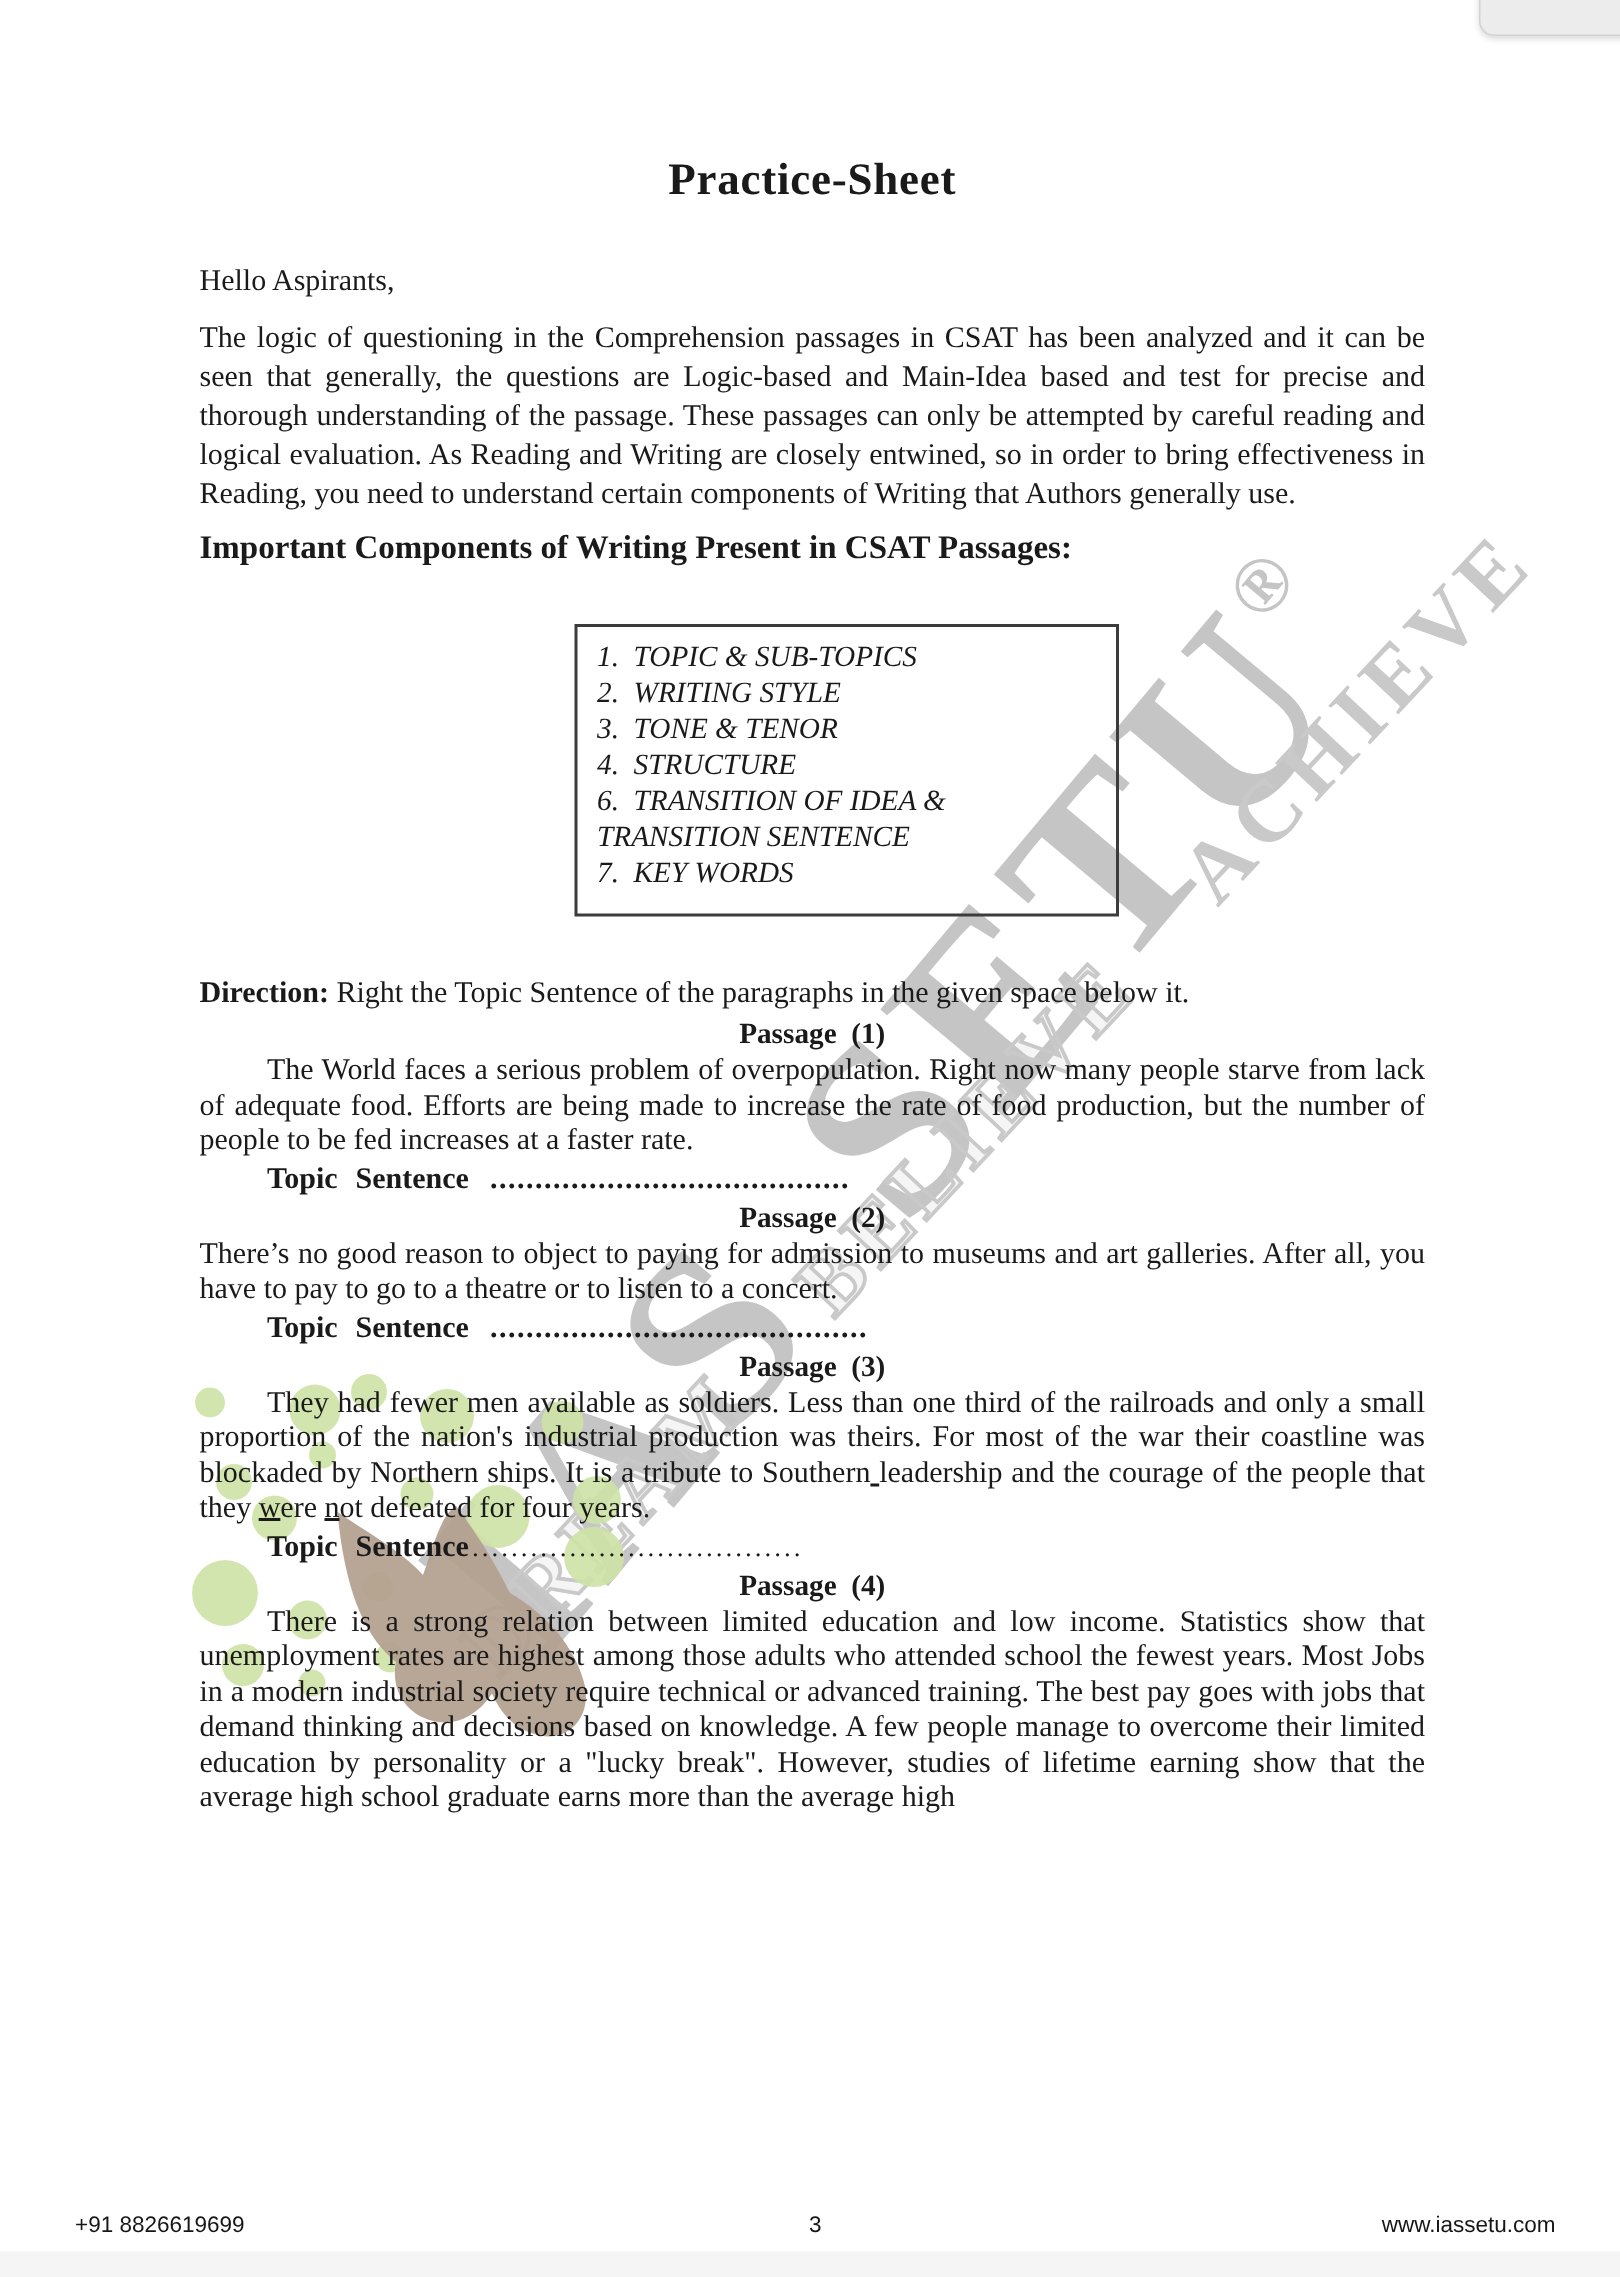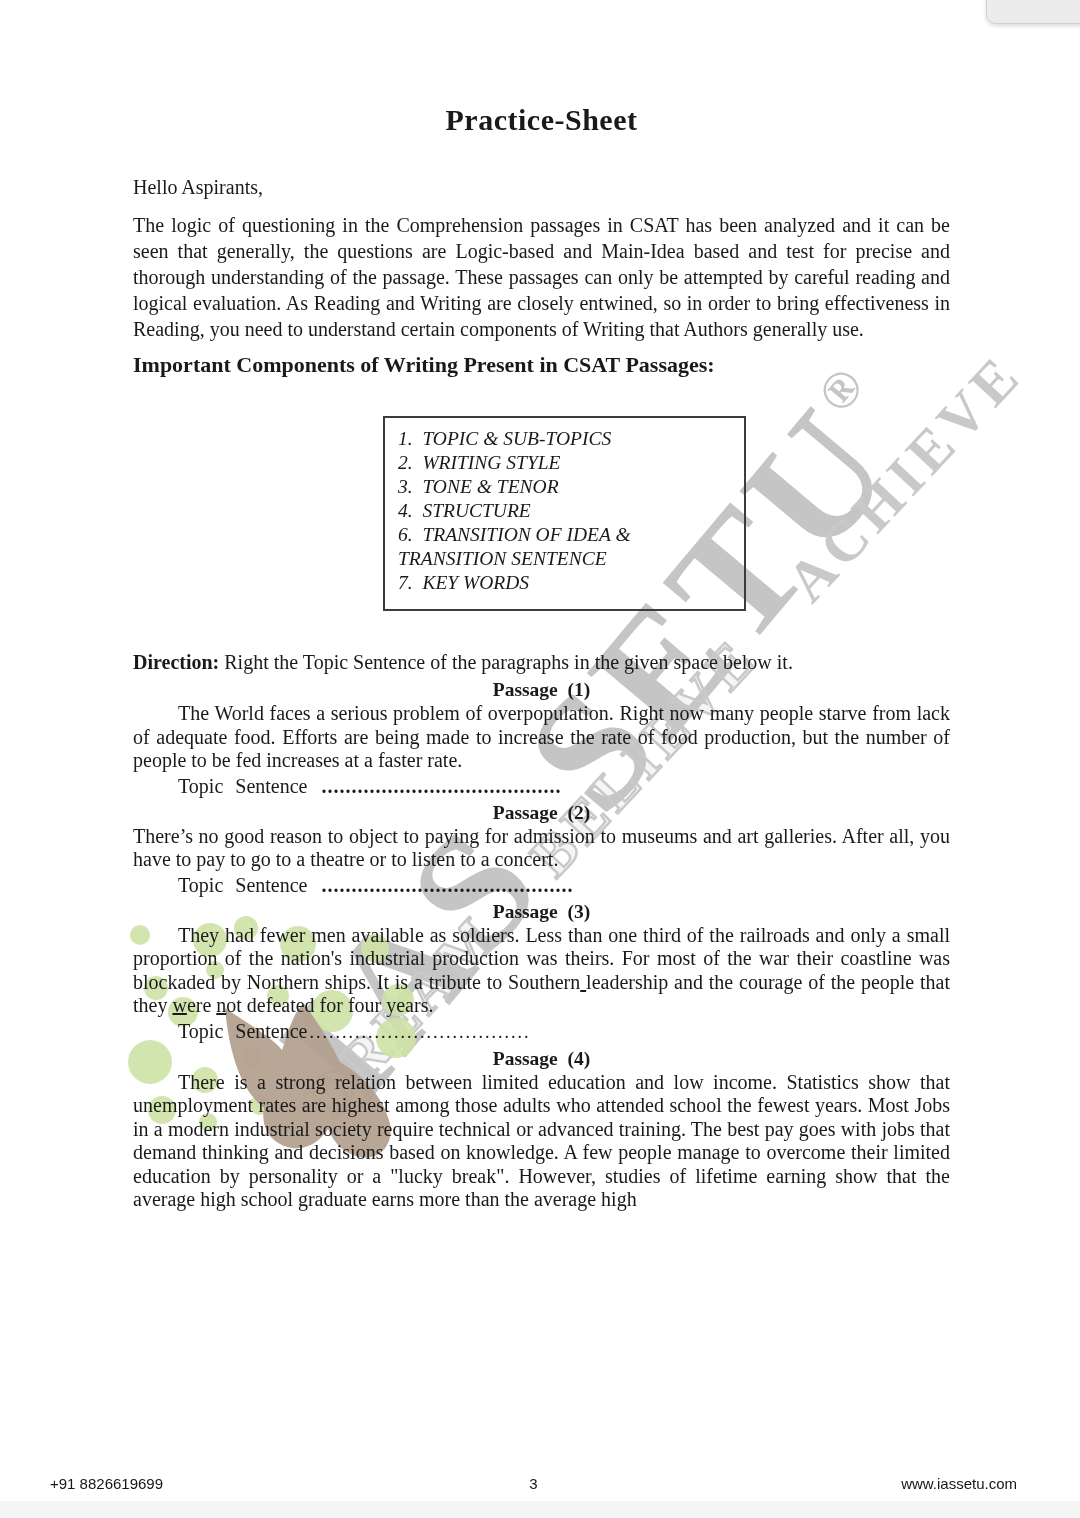--- a/index.html
+++ b/index.html
@@ -28,28 +28,28 @@
   .topics-box{margin:38px 0 0 250px;width:363px;box-sizing:border-box;border:2px solid #3c3c3c;
               padding:9px 27px 14px 13px;}
   .box-line{font-style:italic;font-size:19.5px;line-height:24px;white-space:pre-wrap;}
   .direction{margin:38px 0 0 0;font-size:20px;line-height:26px;}
   .direction b{font-weight:bold;}
   .passage-header{margin:3px 0 0 0;font-size:19.5px;line-height:23px;font-weight:bold;
                   text-align:center;white-space:pre-wrap;}
   .passage{margin:1px 0 0 0;font-size:20px;line-height:23.5px;text-align:justify;}
   .passage.indent{text-indent:45px;}
   .topic-line{margin:2px 0 2px 45px;font-size:20px;line-height:23px;}
-  .tlabel{font-weight:normal;word-spacing:7px;}
+  .tlabel{font-weight:bold;word-spacing:7px;}
   .tdots{letter-spacing:1px;}
   .tdots.bold-dots{font-weight:bold;margin-left:14px;}
   .tdots.thin-dots{font-weight:normal;font-size:18px;letter-spacing:2px;margin-left:2px;}
   .ul{text-decoration:underline;white-space:pre;}
 
   
-  .footer{position:absolute;z-index:2;left:50px;right:63px;bottom:26px;display:flex;align-items:baseline;
+  .footer{position:absolute;z-index:2;left:50px;right:43px;bottom:26px;display:flex;align-items:baseline;
           font-family:"Liberation Sans","DejaVu Sans",sans-serif;font-size:15px;color:#161616;}
   .footer .f-left{flex:1;text-align:left;}
   .footer .f-mid{width:40px;text-align:center;}
   .footer .f-right{flex:1;text-align:right;}
   .bottom-band{position:absolute;z-index:3;left:0;right:0;bottom:0;height:17px;background:#f5f5f5;}
   .scroll-pill{position:absolute;z-index:4;top:-12px;right:-16px;width:108px;height:34px;
                background:#ececec;border:1px solid #d2d2d2;border-radius:10px;
                box-shadow:0 2px 4px rgba(0,0,0,0.15);}
 </style>
 </head>

